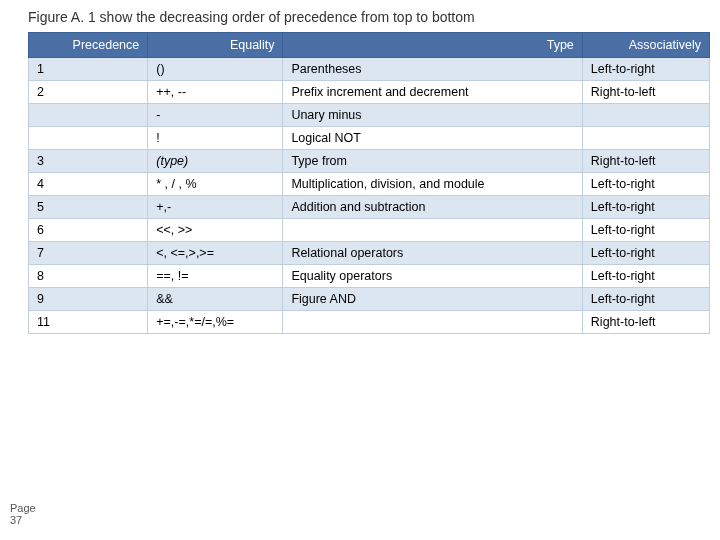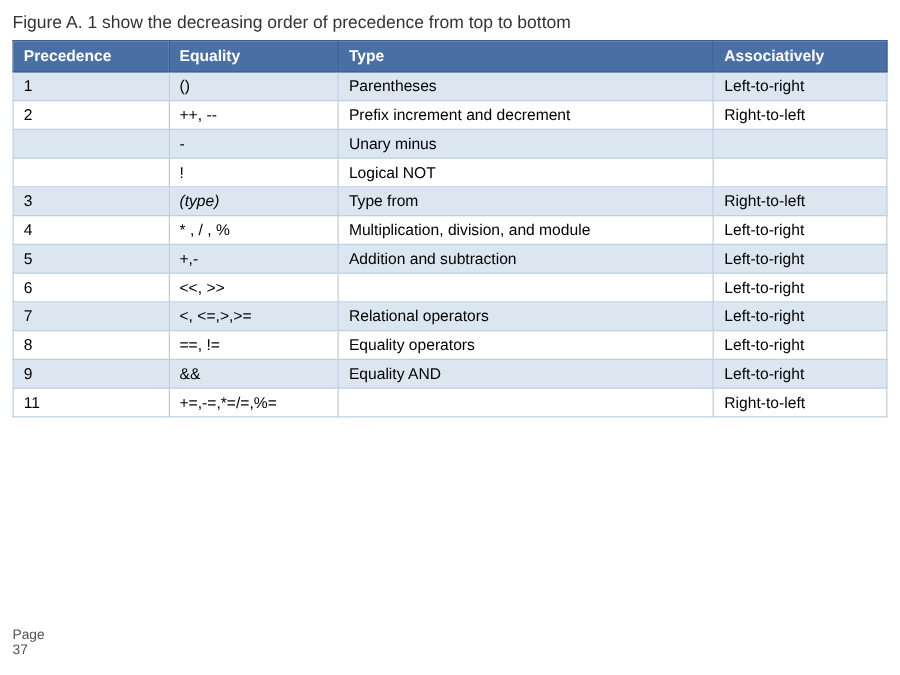--- a/index.html
+++ b/index.html
@@ -7,42 +7,42 @@
       font-family: Arial, sans-serif;
       font-size: 13px;
       background: #fff;
       width: 720px;
       height: 540px;
       overflow: hidden;
     }
     .page-container {
       width: 720px;
       height: 540px;
-      padding: 8px 10px 4px 10px;
+      padding: 8px 10px 4px 28px;
       position: relative;
     }
     .title {
       font-size: 14px;
       color: #333;
       margin-bottom: 6px;
       line-height: 1.3;
     }
     table {
       width: 100%;
       border-collapse: collapse;
       font-size: 12.5px;
     }
     thead tr {
       background-color: #4a6fa5;
       color: #fff;
     }
     thead th {
       padding: 5px 8px;
-      text-align: left;
-      font-weight: bold;
+      text-align: right;
+      font-weight: normal;
       border: 1px solid #3a5f95;
     }
     tbody tr:nth-child(odd) {
       background-color: #dce6f1;
     }
     tbody tr:nth-child(even) {
       background-color: #ffffff;
     }
     tbody td {
       padding: 4px 8px;
@@ -129,21 +129,21 @@
         </tr>
         <tr>
           <td>8</td>
           <td>==, !=</td>
           <td>Equality operators</td>
           <td>Left-to-right</td>
         </tr>
         <tr>
           <td>9</td>
           <td>&amp;&amp;</td>
-          <td>Equality AND</td>
+          <td>Figure AND</td>
           <td>Left-to-right</td>
         </tr>
         <tr>
           <td>11</td>
           <td>+=,-=,*=/=,%=</td>
           <td></td>
           <td>Right-to-left</td>
         </tr>
       </tbody>
   </table>

